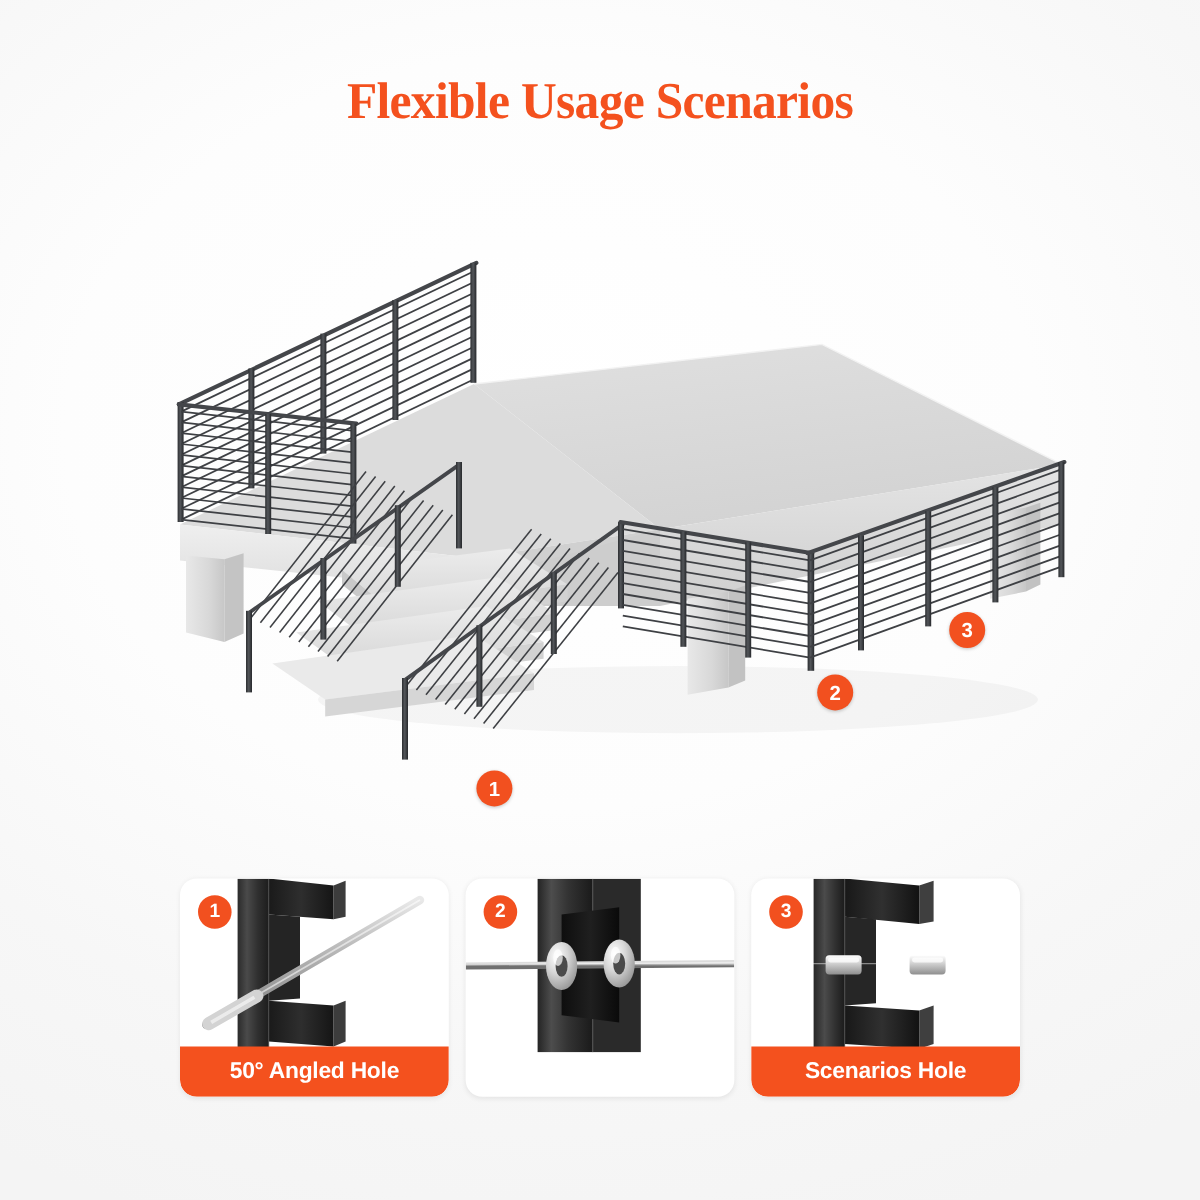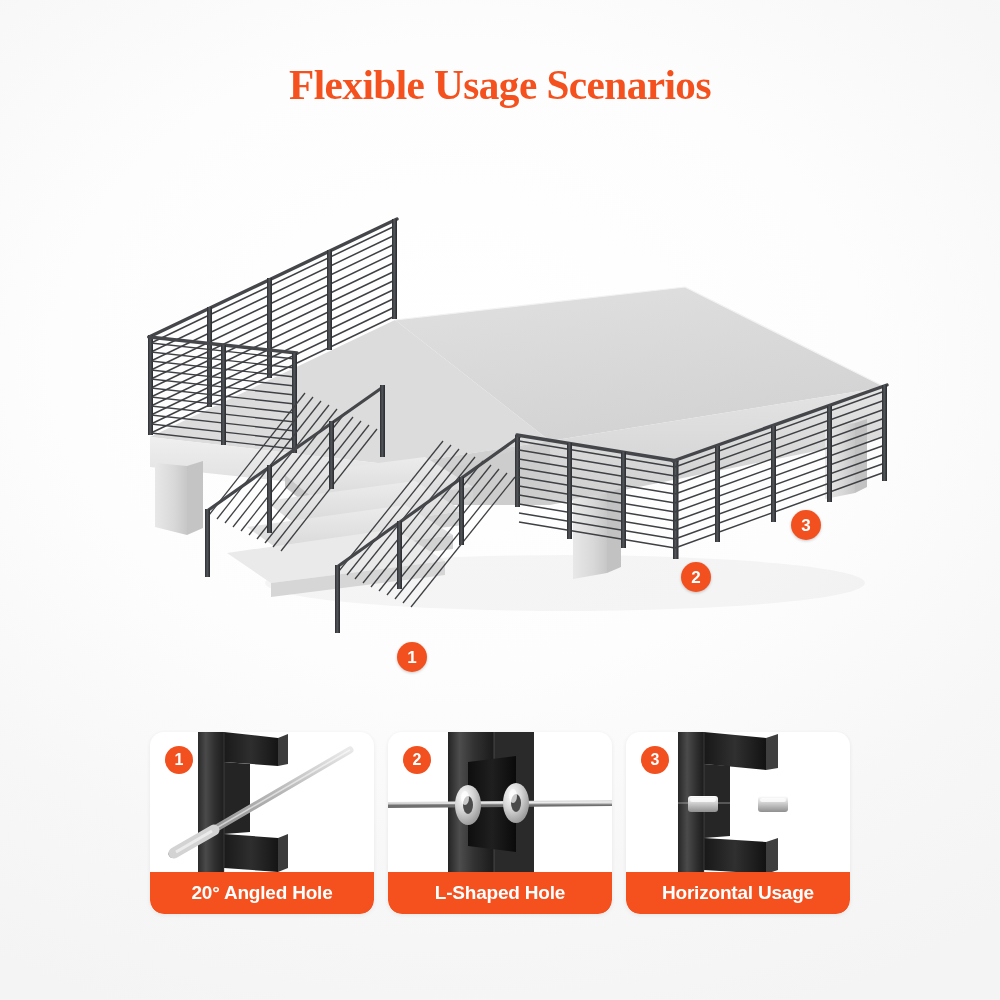--- a/index.html
+++ b/index.html
@@ -349,21 +349,21 @@
         <g>
           <line x1="22" y1="122" x2="200" y2="18" stroke="url(#c1cable)" stroke-width="7" stroke-linecap="round"></line>
           <line x1="22" y1="122" x2="200" y2="18" stroke="#ffffff" stroke-width="1.6" opacity="0.55"></line>
 
           <line x1="24" y1="121" x2="64" y2="98" stroke="#d3d3d3" stroke-width="11" stroke-linecap="round"></line>
           <line x1="26" y1="120" x2="62" y2="99" stroke="#f2f2f2" stroke-width="3" opacity="0.8"></line>
         </g>
       </svg>
     </div>
     <div class="card-badge">1</div>
-    <div class="card-label">20° Angled Hole</div>
+    <div class="card-label">50° Angled Hole</div>
   </div>
 
   <div class="card">
     <div class="card-art">
       <svg viewBox="0 0 224 145" xmlns="http://www.w3.org/2000/svg">
         <defs>
           <linearGradient id="c2post" x1="0" y1="0" x2="1" y2="0">
             <stop offset="0%" stop-color="#242424"></stop>
             <stop offset="25%" stop-color="#4d4d4d"></stop>
             <stop offset="55%" stop-color="#333333"></stop>
@@ -403,21 +403,20 @@
           <ellipse cx="77" cy="66" rx="4" ry="7" fill="#ffffff" opacity="0.7"></ellipse>
         </g>
         <g>
           <ellipse cx="128" cy="71" rx="13" ry="20" fill="url(#c2chrome)"></ellipse>
           <ellipse cx="128" cy="71" rx="5" ry="9" fill="#4a4a4a"></ellipse>
           <ellipse cx="125" cy="64" rx="4" ry="7" fill="#ffffff" opacity="0.7"></ellipse>
         </g>
       </svg>
     </div>
     <div class="card-badge">2</div>
-    <div class="card-label">L-Shaped Hole</div>
   </div>
 
   <div class="card">
     <div class="card-art">
       <svg viewBox="0 0 224 145" xmlns="http://www.w3.org/2000/svg">
         <defs>
           <linearGradient id="c3post" x1="0" y1="0" x2="1" y2="0">
             <stop offset="0%" stop-color="#272727"></stop>
             <stop offset="35%" stop-color="#4b4b4b"></stop>
             <stop offset="70%" stop-color="#303030"></stop>
@@ -457,16 +456,16 @@
           <rect x="62" y="64" width="30" height="16" rx="3" fill="url(#c3ferrule)"></rect>
           <rect x="64" y="66" width="26" height="4" rx="2" fill="#ffffff" opacity="0.75"></rect>
         </g>
         <g>
           <rect x="132" y="64" width="30" height="16" rx="3" fill="url(#c3ferrule)"></rect>
           <rect x="134" y="66" width="26" height="4" rx="2" fill="#ffffff" opacity="0.75"></rect>
         </g>
       </svg>
     </div>
     <div class="card-badge">3</div>
-    <div class="card-label">Horizontal Usage</div>
+    <div class="card-label">Scenarios Hole</div>
   </div>
 
 </div>
 
 </body></html>

